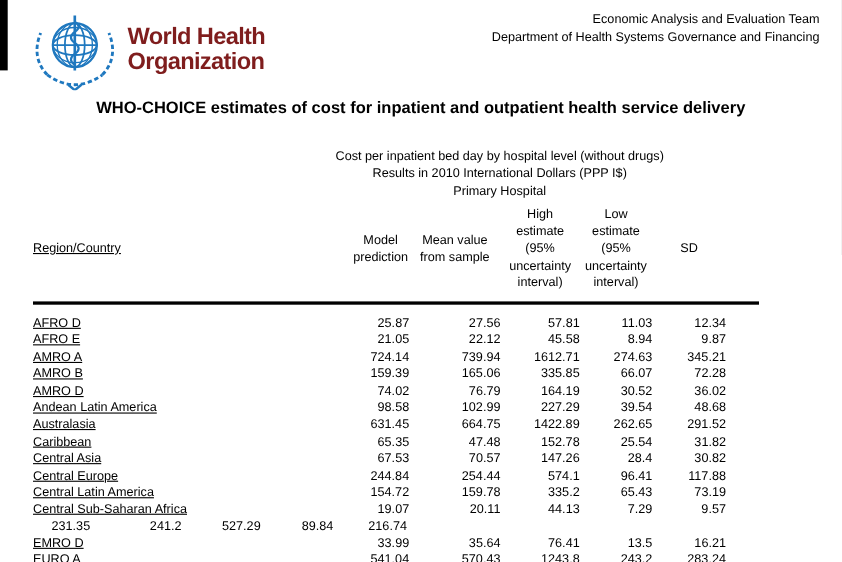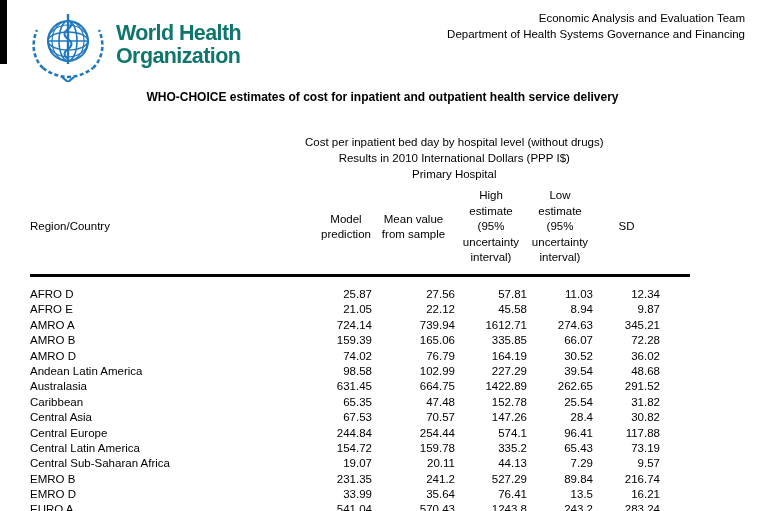--- a/index.html
+++ b/index.html
@@ -3,36 +3,36 @@
 <meta charset="utf-8">
 <style>
   html,body{margin:0;padding:0;background:#e8e8e8;}
   .page{
     position:relative;width:765px;height:511px;background:#ffffff;
     overflow:hidden;font-family:"Liberation Sans",sans-serif;color:#000;
   }
   .corner-strip{position:absolute;left:0;top:0;width:7px;height:64px;background:#000;}
   .logo{position:absolute;left:28px;top:8px;display:flex;align-items:center;gap:8px;}
   .emblem{width:80px;height:74px;}
-  .wordmark{color:#0f766e;font-weight:bold;font-size:21.5px;line-height:23px;letter-spacing:-0.6px;}
+  .wordmark{color:#7f1d1d;font-weight:bold;font-size:21.5px;line-height:23px;letter-spacing:-0.6px;}
   .team{position:absolute;top:11px;right:20px;text-align:right;font-size:11.5px;line-height:15.5px;}
-  .title{position:absolute;top:90px;left:0;width:100%;text-align:center;font-weight:bold;font-size:12px;}
+  .title{position:absolute;top:90px;left:0;width:100%;text-align:center;font-weight:bold;font-size:15px;}
   .meta{position:absolute;left:305px;top:134px;font-size:11.5px;line-height:16px;text-align:center;}
   .thead{
     position:absolute;left:30px;top:183px;width:630px;height:88px;
     display:flex;align-items:center;font-size:11.5px;line-height:15.5px;
   }
   .th{text-align:center;white-space:pre-line;flex:0 0 auto;}
   .th.c-country{text-align:left;}
   .rule{position:absolute;left:30px;top:274px;width:660px;height:2.5px;background:#000;}
   .tbody{position:absolute;left:30px;top:287px;width:630px;}
   .tr{display:flex;height:15.4px;overflow:visible;}
   .td{font-size:11.5px;line-height:15.4px;white-space:nowrap;flex:0 0 auto;}
   .td.num{text-align:right;}
-  .c0{width:290px;} .c1{width:52px;} .c2{width:83px;} .c3{width:72px;} .c4{width:66px;text-align:center;} .c5{width:67px;}
+  .c0{width:290px;text-decoration:underline;} .c1{width:52px;} .c2{width:83px;} .c3{width:72px;} .c4{width:66px;text-align:center;} .c5{width:67px;}
 </style>
 </head>
 <body>
 
 <div class="page">
 
   <div class="corner-strip"></div>
 
   <div class="logo">
     <svg class="emblem" viewBox="0 0 80 74" fill="none" stroke="#1f78bf">
@@ -183,21 +183,20 @@
       </div>
       <div class="tr">
         <div class="td c0 c-country">Central Sub-Saharan Africa</div>
         <div class="td c1 num">19.07</div>
         <div class="td c2 num">20.11</div>
         <div class="td c3 num">44.13</div>
         <div class="td c4 num">7.29</div>
         <div class="td c5 num">9.57</div>
       </div>
       <div class="tr">
-        <div class="td c0 c-country">EMRO B</div>
         <div class="td c1 num">231.35</div>
         <div class="td c2 num">241.2</div>
         <div class="td c3 num">527.29</div>
         <div class="td c4 num">89.84</div>
         <div class="td c5 num">216.74</div>
       </div>
       <div class="tr">
         <div class="td c0 c-country">EMRO D</div>
         <div class="td c1 num">33.99</div>
         <div class="td c2 num">35.64</div>

